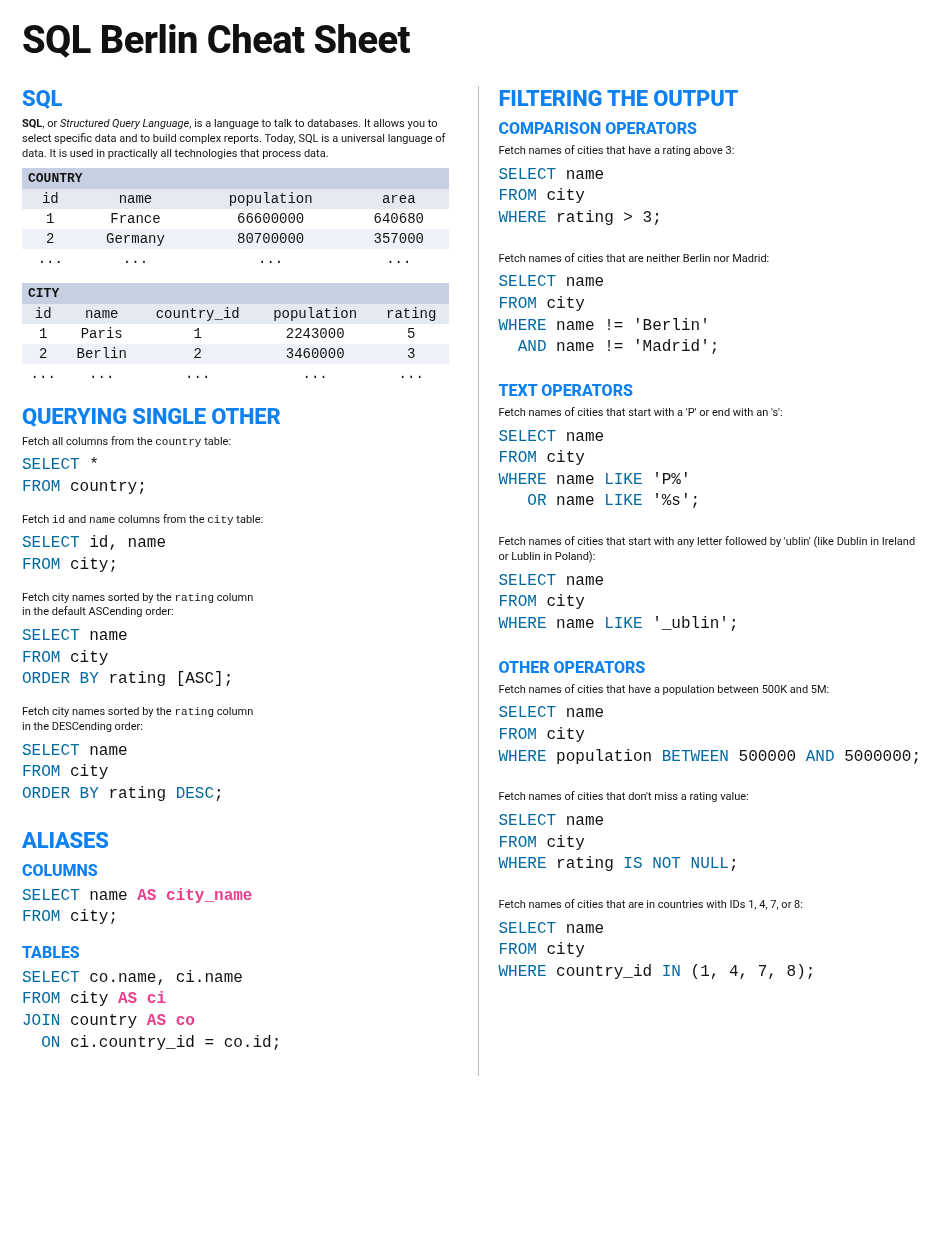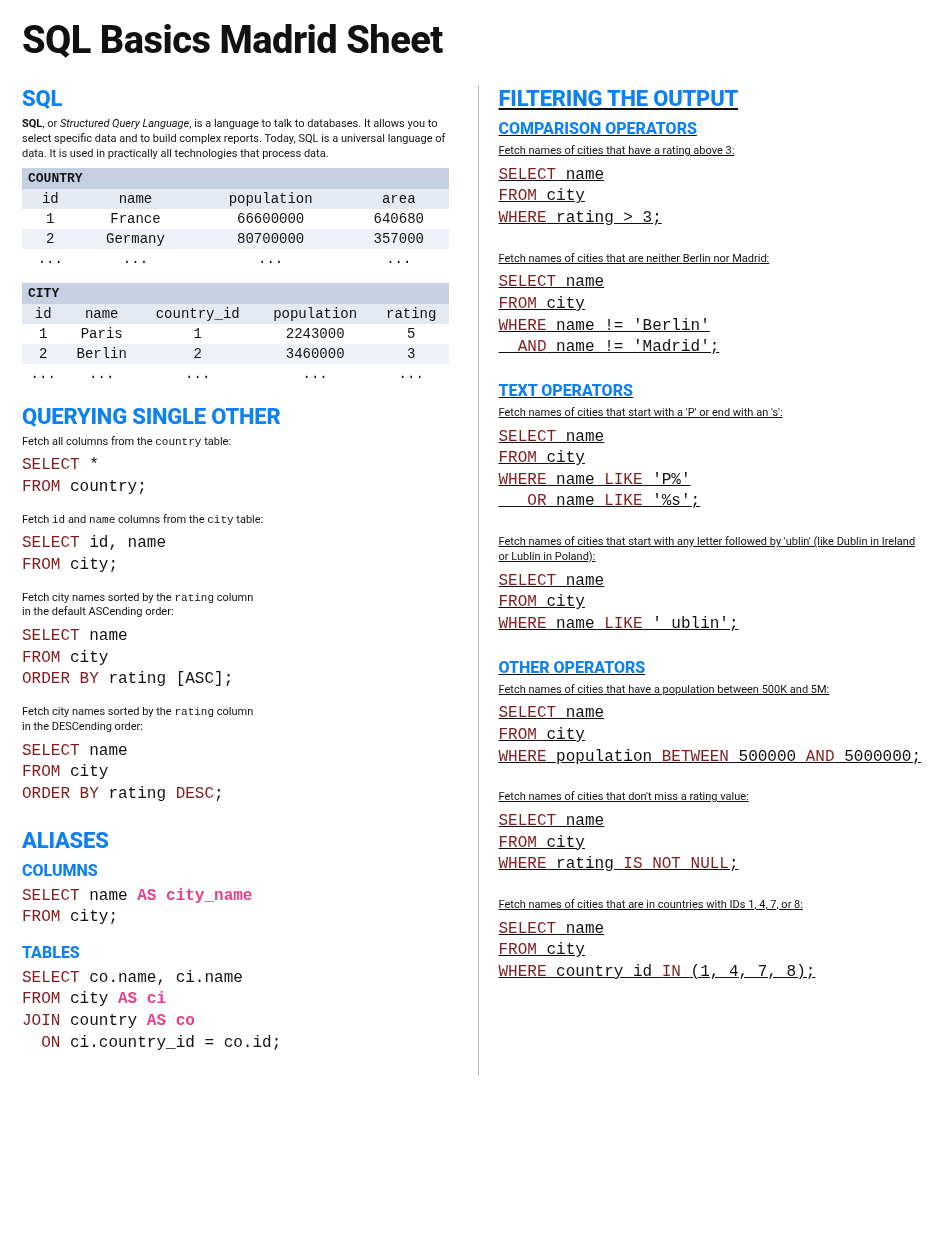--- a/index.html
+++ b/index.html
@@ -21,21 +21,20 @@
     gap: 9px;
   }
   .col-left {
     width: 452px;
     padding-right: 20px;
   }
   .col-right {
     width: 452px;
     padding-left: 20px;
     border-left: 1px solid #bbb;
-    text-decoration: underline;
   }
   h2 {
     color: #0d80f2;
     font-size: 22px;
     font-weight: 800;
     letter-spacing: -0.2px;
     margin-top: 20px;
     margin-bottom: 6px;
   }
   h2.first { margin-top: 0; }
@@ -53,21 +52,21 @@
   }
   .mono { font-family: "Courier New", Courier, monospace; }
   pre {
     font-family: "Courier New", Courier, monospace;
     font-size: 16px;
     line-height: 1.35;
     margin: 6px 0 22px 0;
     white-space: pre;
   }
   pre.tight { margin-bottom: 14px; }
-  .kw { color: #7f1d1d; }
+  .kw { color: #0369a1; }
   .alias { color: #e83e8c; font-weight: 600; }
   
   .tbl-title {
     font-family: "Courier New", Courier, monospace;
     font-size: 13px;
     font-weight: 700;
     background: #c6d0e2;
     padding: 3px 6px;
   }
   table {
@@ -86,21 +85,21 @@
     text-align: center;
     padding: 2px 4px;
   }
   tbody tr.alt td { background: #eef1f7; }
   strong.bold { font-weight: 700; }
   em.it { font-style: italic; }
 </style>
 </head>
 <body>
 
-<h1>SQL Basics Madrid Sheet</h1>
+<h1>SQL Berlin Cheat Sheet</h1>
 
 <div class="cols">
 
   <div class="col-left">
 
     <h2 class="first">SQL</h2>
     <p>
       <strong class="bold">SQL</strong><span>, or </span><em class="it">Structured Query Language</em><span>, is a language to talk to databases. It allows you to select specific data and to build complex reports. Today, SQL is a universal language of data. It is used in practically all technologies that process data.</span>
     </p>
 

